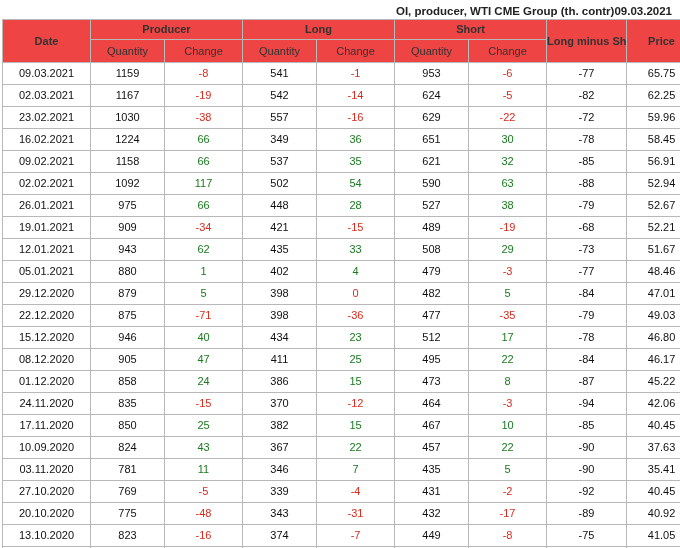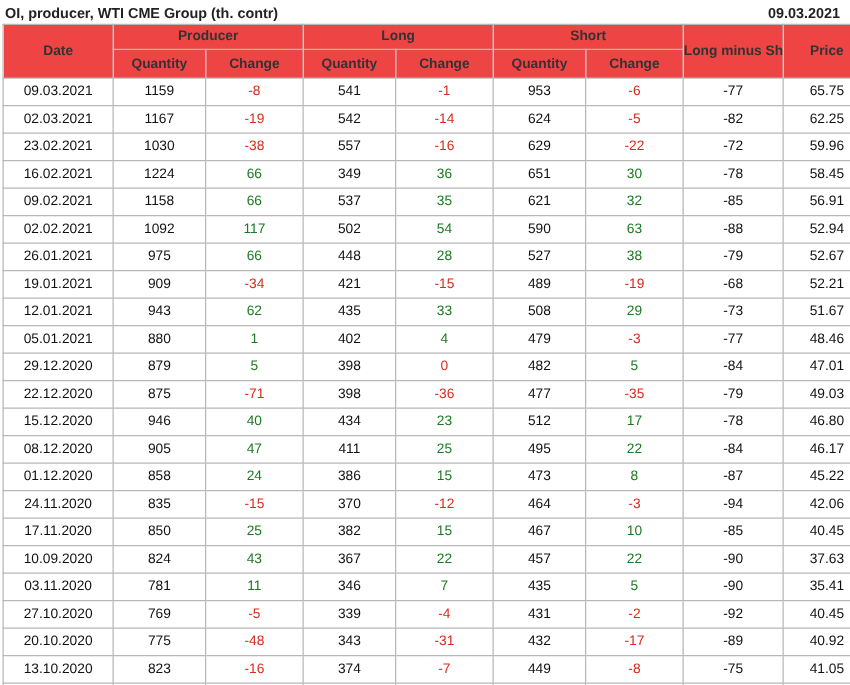--- a/index.html
+++ b/index.html
@@ -17,21 +17,21 @@
   }
   .page {
     width: 680px;
     height: 548px;
     position: relative;
     box-sizing: border-box;
   }
   .titlebar {
     display: flex;
     align-items: flex-start;
-    justify-content: space-between;
+    justify-content: flex-end;
     padding: 5px 6px 5px 4px;
     height: 19px;
     box-sizing: border-box;
   }
   .title {
     font-size: 11.5px;
     font-weight: bold;
     color: #222222;
     white-space: nowrap;
   }
@@ -65,21 +65,21 @@
     font-weight: bold;
     color: #333333;
   }
   table.grid thead th.grp {
     height: 19px;
     line-height: 19px;
   }
   table.grid thead th.sub {
     height: 22px;
     line-height: 22px;
-    font-weight: bold;
+    font-weight: normal;
   }
   td.val { color: #111111; }
   td.pos { color: #1a7a1f; }
   td.neg { color: #d92b1e; }
   td.zero { color: #d92b1e; }
   td.date { color: #111111; }
   .c-date { width: 88px; }
   .c-q { width: 74px; }
   .c-c { width: 78px; }
   .c-lms { width: 80px; }

